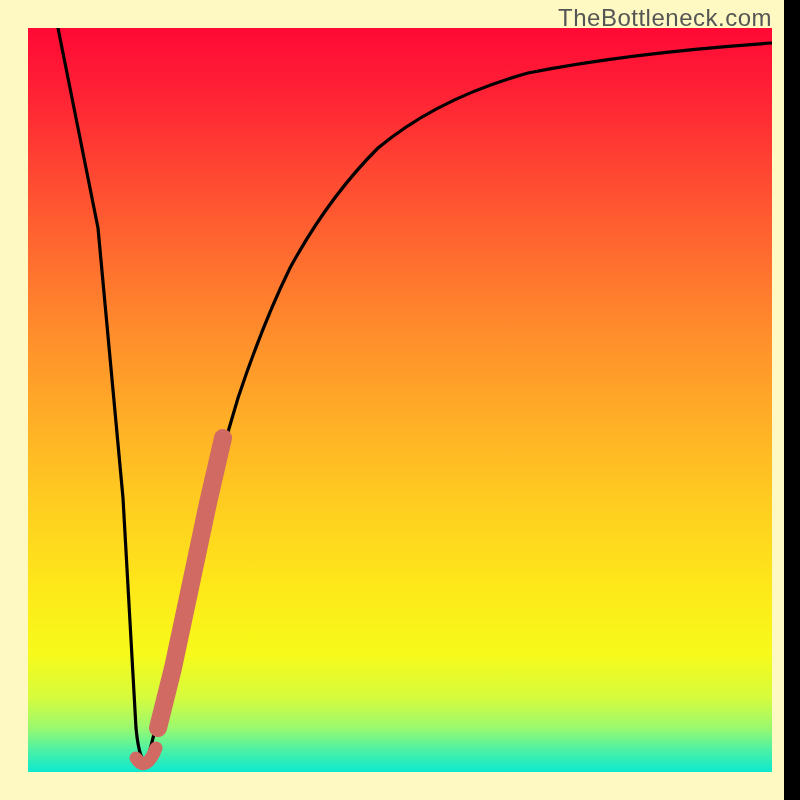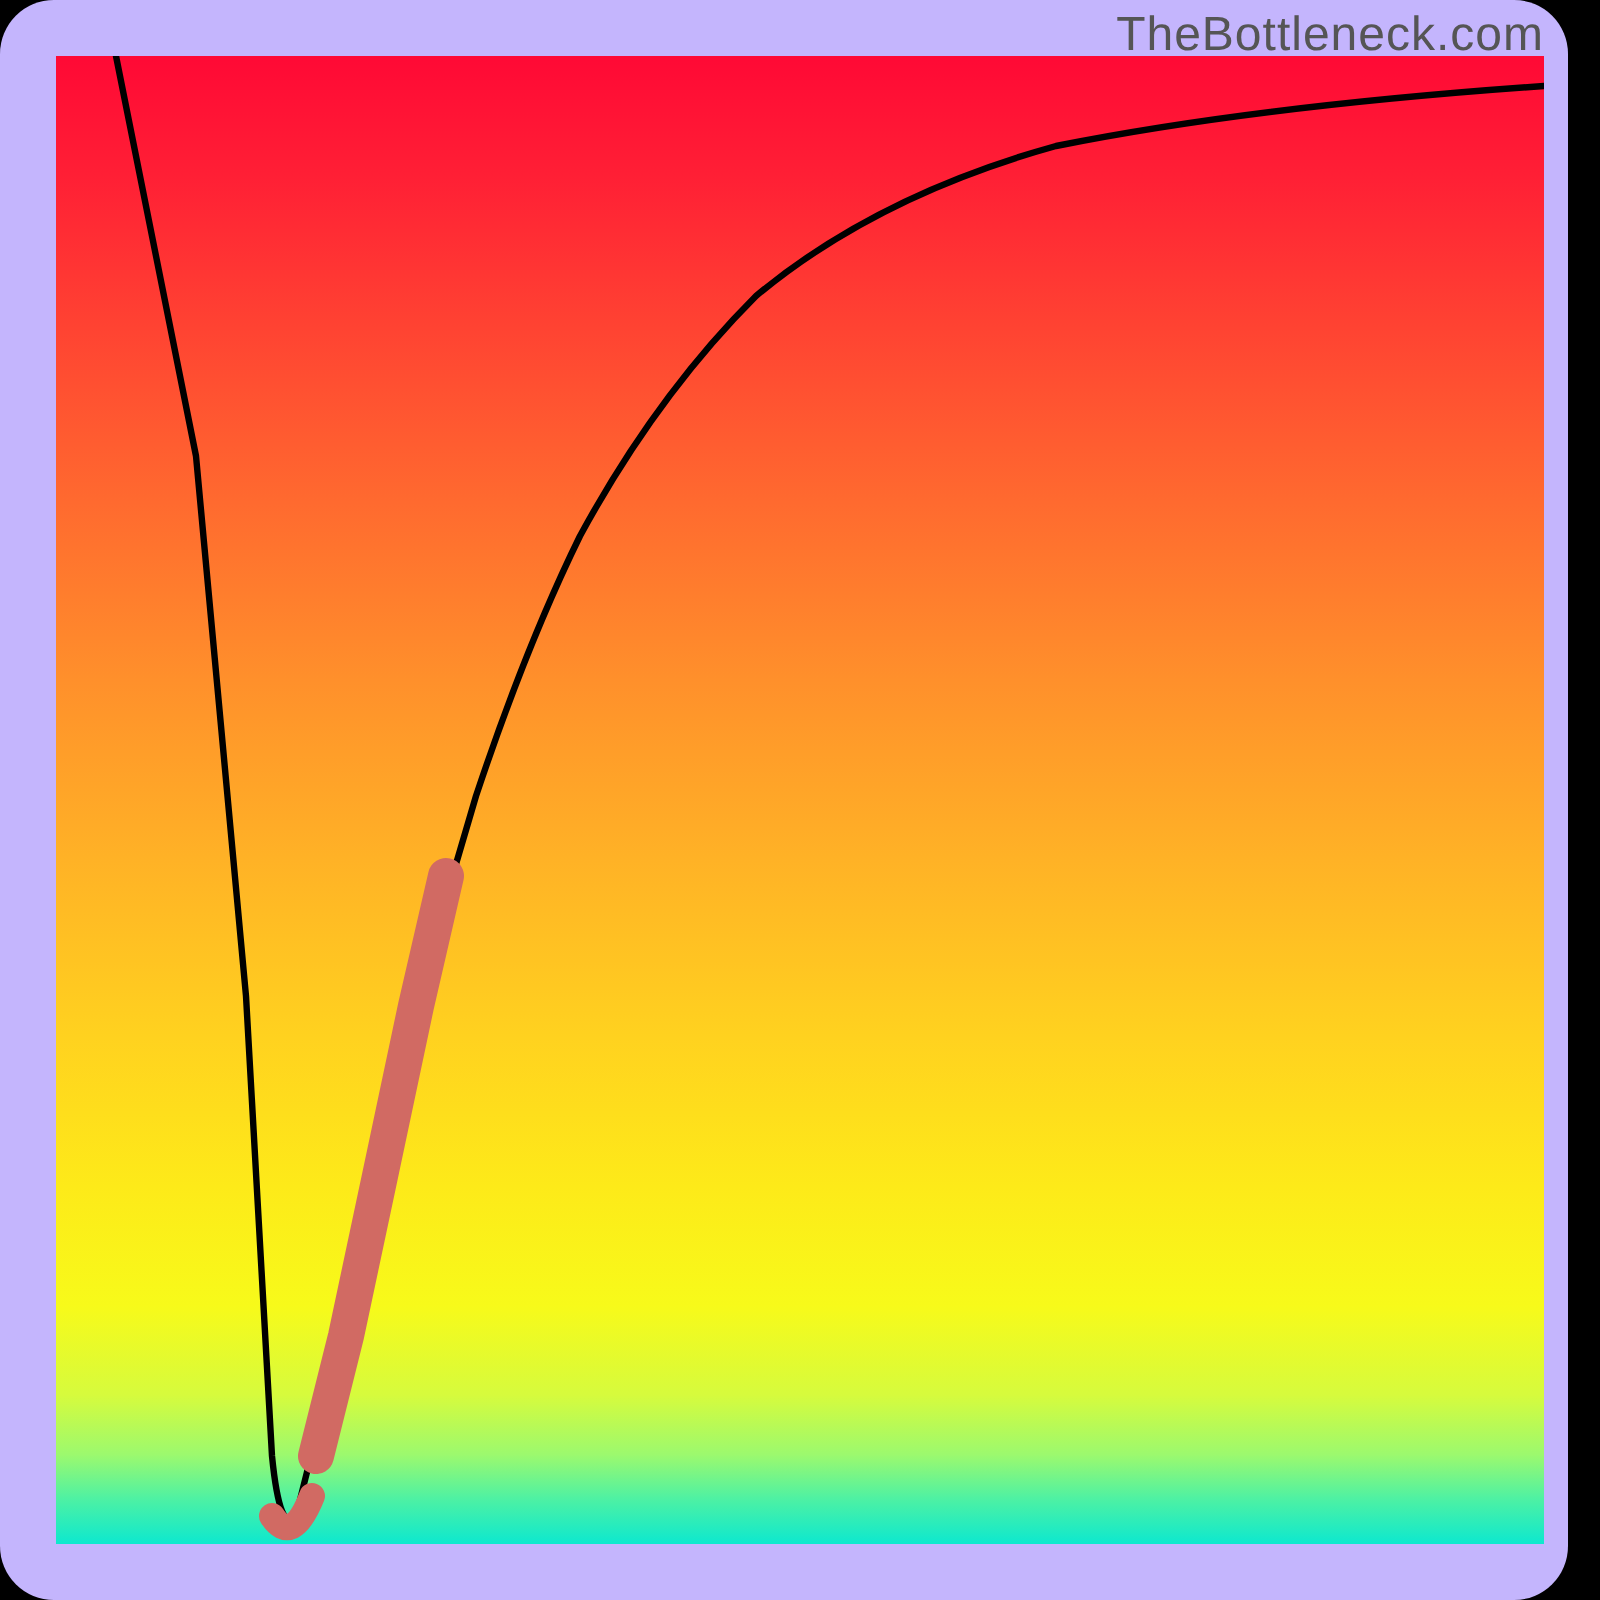--- a/index.html
+++ b/index.html
@@ -8,22 +8,21 @@
     width: 800px;
     height: 800px;
     overflow: hidden;
     background: #000;
     font-family: Arial, Helvetica, sans-serif;
   }
   .frame {
     position: relative;
     width: 784px;
     height: 800px;
-    background: #c4b5fd;
-    border-radius: 27px;
+    background: #fef9c3;
   }
   .plot-area {
     position: absolute;
     left: 28px;
     top: 28px;
     width: 744px;
     height: 744px;
     background: linear-gradient(to bottom,
       #ff0935 0%,
       #ff1f35 8%,

